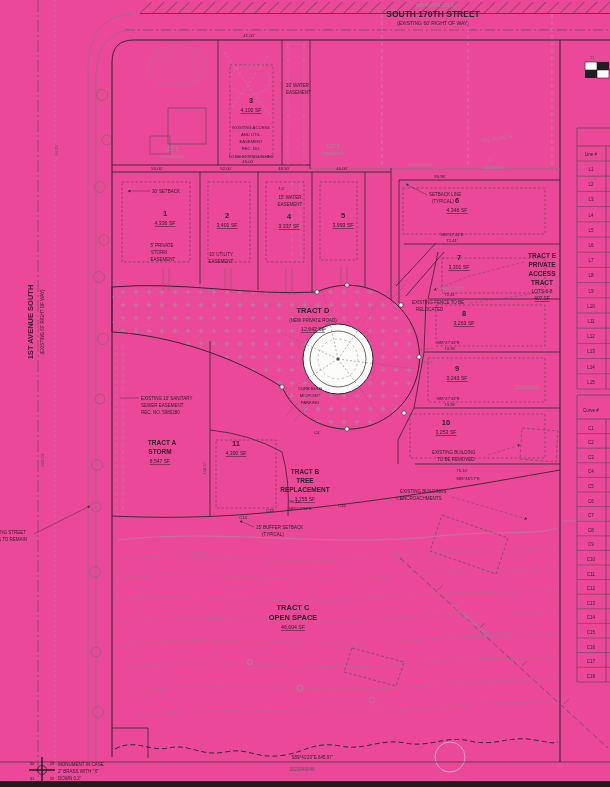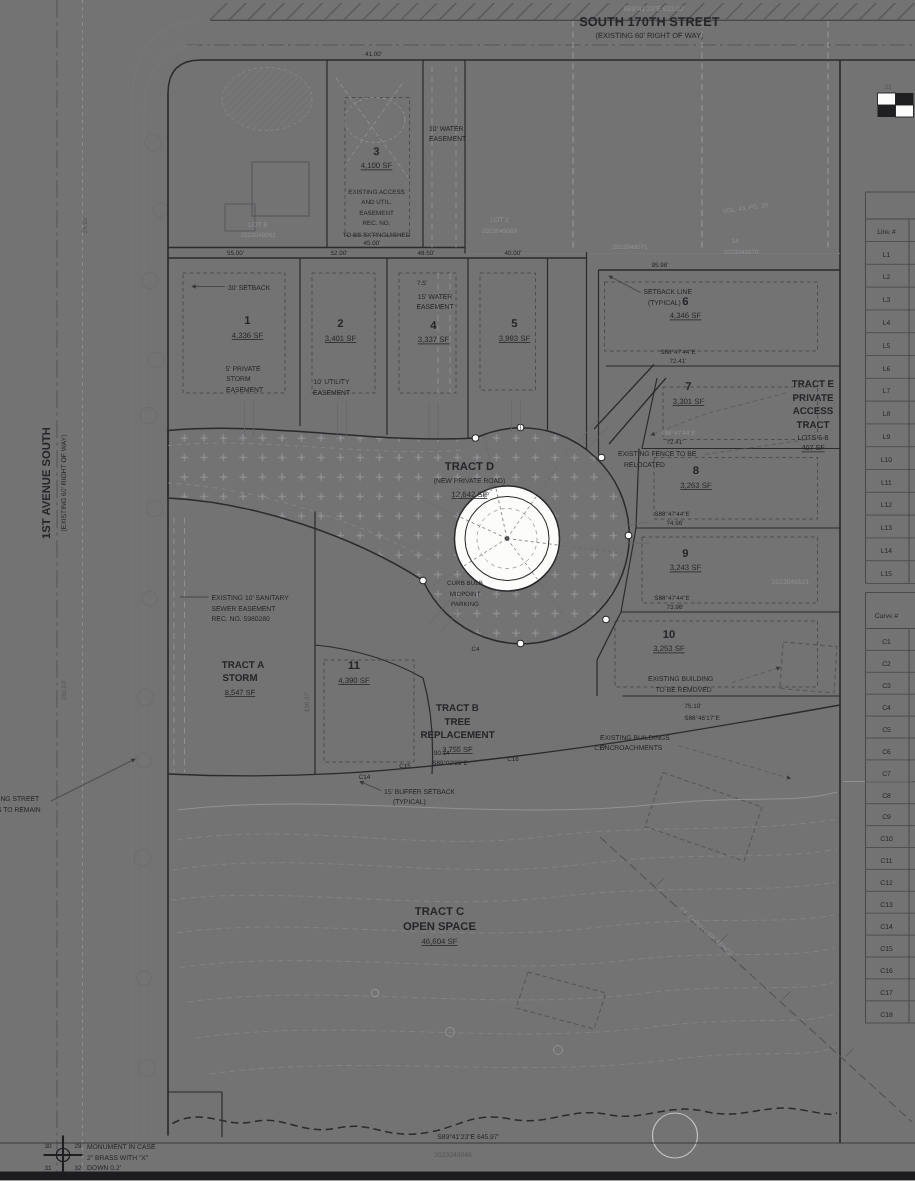--- a/index.html
+++ b/index.html
@@ -1,16 +1,16 @@
 <!DOCTYPE html>
 <html><head>
 <meta charset="utf-8">
 <style>
   html,body{margin:0;padding:0;background:#e8e8e6;}
-  #page{width:610px;height:787px;background:#737373;position:relative;overflow:hidden;}
+  #page{width:610px;height:787px;background:#ec4899;position:relative;overflow:hidden;}
   svg{display:block;}
   text{fill:#26262a;font-family:"Liberation Sans",sans-serif;}
   .tc{text-anchor:middle;}
   .tl{text-anchor:start;}
   .b{font-weight:bold;}
   .f85{font-size:8.5px;} .f75{font-size:7.5px;} .f65{font-size:6.5px;} .f52{font-size:5.2px;} .f5{font-size:5px;}
   .f48{font-size:4.8px;} .f45{font-size:4.5px;} .f42{font-size:4.2px;}
   .faint{fill:#8f9094;} .mid{fill:#55565a;}
   .u{text-decoration:underline;}
 </style>

